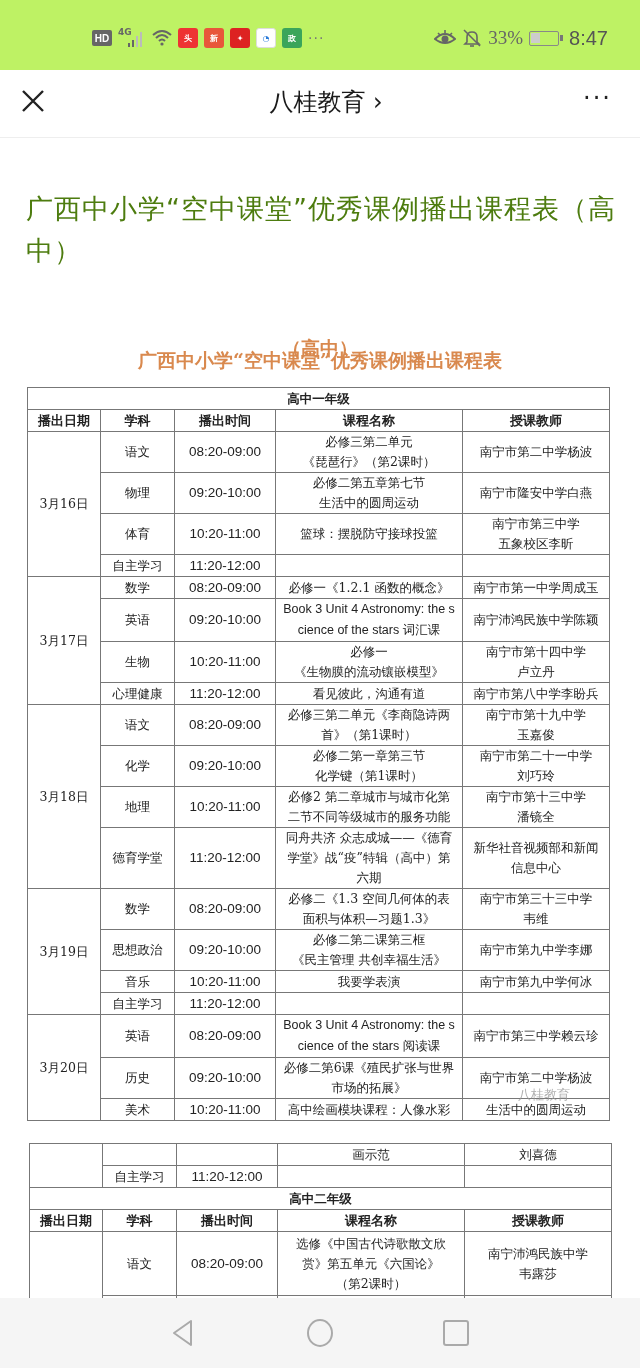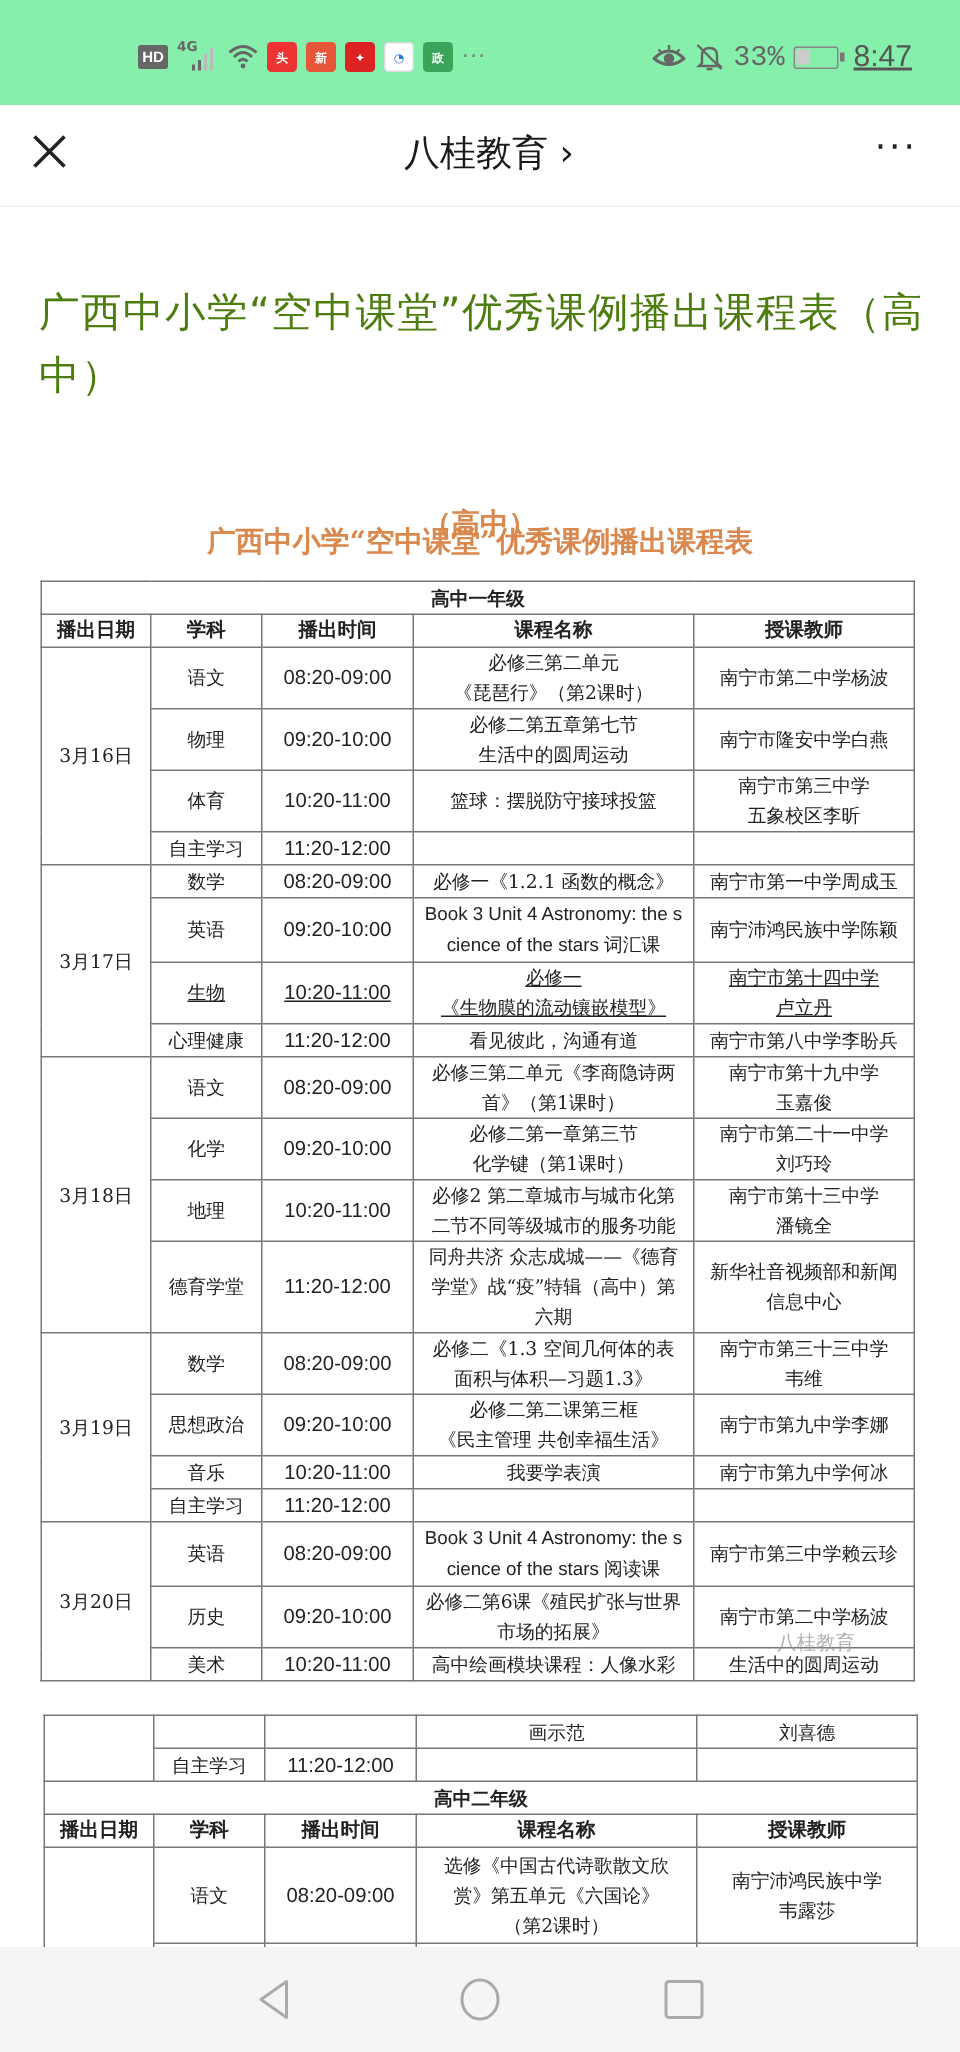--- a/index.html
+++ b/index.html
@@ -1,32 +1,32 @@
 <!DOCTYPE html>
 <html><head>
 <meta charset="utf-8">
 <style>
   * { box-sizing: border-box; margin: 0; padding: 0; }
   html, body { width: 640px; height: 1368px; overflow: hidden; background: #fff; }
   body { font-family: "DejaVu Sans", "Liberation Sans", sans-serif; position: relative; color: #222; }
 
   
-  .statusbar { position: absolute; left: 0; top: 0; width: 640px; height: 70px; background: #86efac; }
+  .statusbar { position: absolute; left: 0; top: 0; width: 640px; height: 70px; background: #bef264; }
   .sb-left { position: absolute; left: 92px; top: 26px; display: flex; align-items: center; gap: 6px; height: 24px; }
   .sb-hd { width: 20px; height: 16px; background: #666; color: #fff; font-size: 10px; font-weight: bold; border-radius: 2px; display:flex; align-items:center; justify-content:center; font-family: "Liberation Sans", sans-serif; }
   .sb-sig { font-size: 9px; color: #666; position: relative; width: 28px; height: 18px; }
   .sb-sig .lbl { position: absolute; left: 0; top: -2px; font-size: 9px; font-weight: bold; }
   .sb-sig .bars { position: absolute; left: 10px; bottom: 0; display: flex; align-items: flex-end; gap: 2px; }
   .sb-sig .bars i { display: block; width: 2px; background: #666; }
   .sb-wifi { width: 20px; height: 18px; }
   .sb-app { width: 20px; height: 20px; border-radius: 3px; font-size: 8px; color:#fff; display:flex; align-items:center; justify-content:center; font-weight:bold; }
   .sb-more { color: #777; font-size: 14px; letter-spacing: 1px; }
   .sb-right { position: absolute; right: 32px; top: 24px; display: flex; align-items: center; gap: 6px; height: 28px; color: #666; }
-  .sb-batt-pct { font-size: 19px; font-family: Liberation Mono, monospace; color:#666; }
-  .sb-time { font-size: 20px; font-family: "Liberation Sans", sans-serif; color:#555; margin-left: 4px; text-decoration: underline; }
+  .sb-batt-pct { font-size: 19px; font-family: Liberation Serif, serif; color:#666; }
+  .sb-time { font-size: 20px; font-family: "Liberation Sans", sans-serif; color:#555; margin-left: 4px; }
   .sb-batt { width: 30px; height: 15px; border: 1.5px solid #888; border-radius: 2px; position: relative; }
   .sb-batt::before { content:""; position:absolute; left:1px; top:1px; width:9px; height:10px; background:#ccc; }
   .sb-batt::after { content:""; position:absolute; right:-5px; top:3px; width:3px; height:6px; background:#777; }
 
   
   .navbar { position: absolute; left: 0; top: 70px; width: 640px; height: 68px; background: #fff; border-bottom: 1px solid #eee; }
   .nav-close { position: absolute; left: 20px; top: 18px; width: 26px; height: 26px; }
   .nav-title { position: absolute; left: 12px; right: 0; top: 16px; text-align: center; font-size: 24px; color: #1a1a1a; }
   .nav-more { position: absolute; right: 28px; top: 14px; font-size: 24px; color: #222; letter-spacing: 2px; }
 
@@ -157,21 +157,21 @@
           <td class="time">08:20-09:00</td>
           <td>必修一《1.2.1  函数的概念》</td>
           <td>南宁市第一中学周成玉</td>
         </tr>
         <tr style="height: 40px;">
           <td>英语</td>
           <td class="time">09:20-10:00</td>
           <td class="eng">Book 3 Unit 4 Astronomy: the s<br>cience of the stars  词汇课</td>
           <td>南宁沛鸿民族中学陈颖</td>
         </tr>
-        <tr style="height: 40px; text-decoration: underline;">
+        <tr style="height: 40px;">
           <td>生物</td>
           <td class="time">10:20-11:00</td>
           <td>必修一<br>《生物膜的流动镶嵌模型》</td>
           <td>南宁市第十四中学<br>卢立丹</td>
         </tr>
         <tr style="height: 22px;">
           <td>心理健康</td>
           <td class="time">11:20-12:00</td>
           <td>看见彼此，沟通有道</td>
           <td>南宁市第八中学李盼兵</td>

